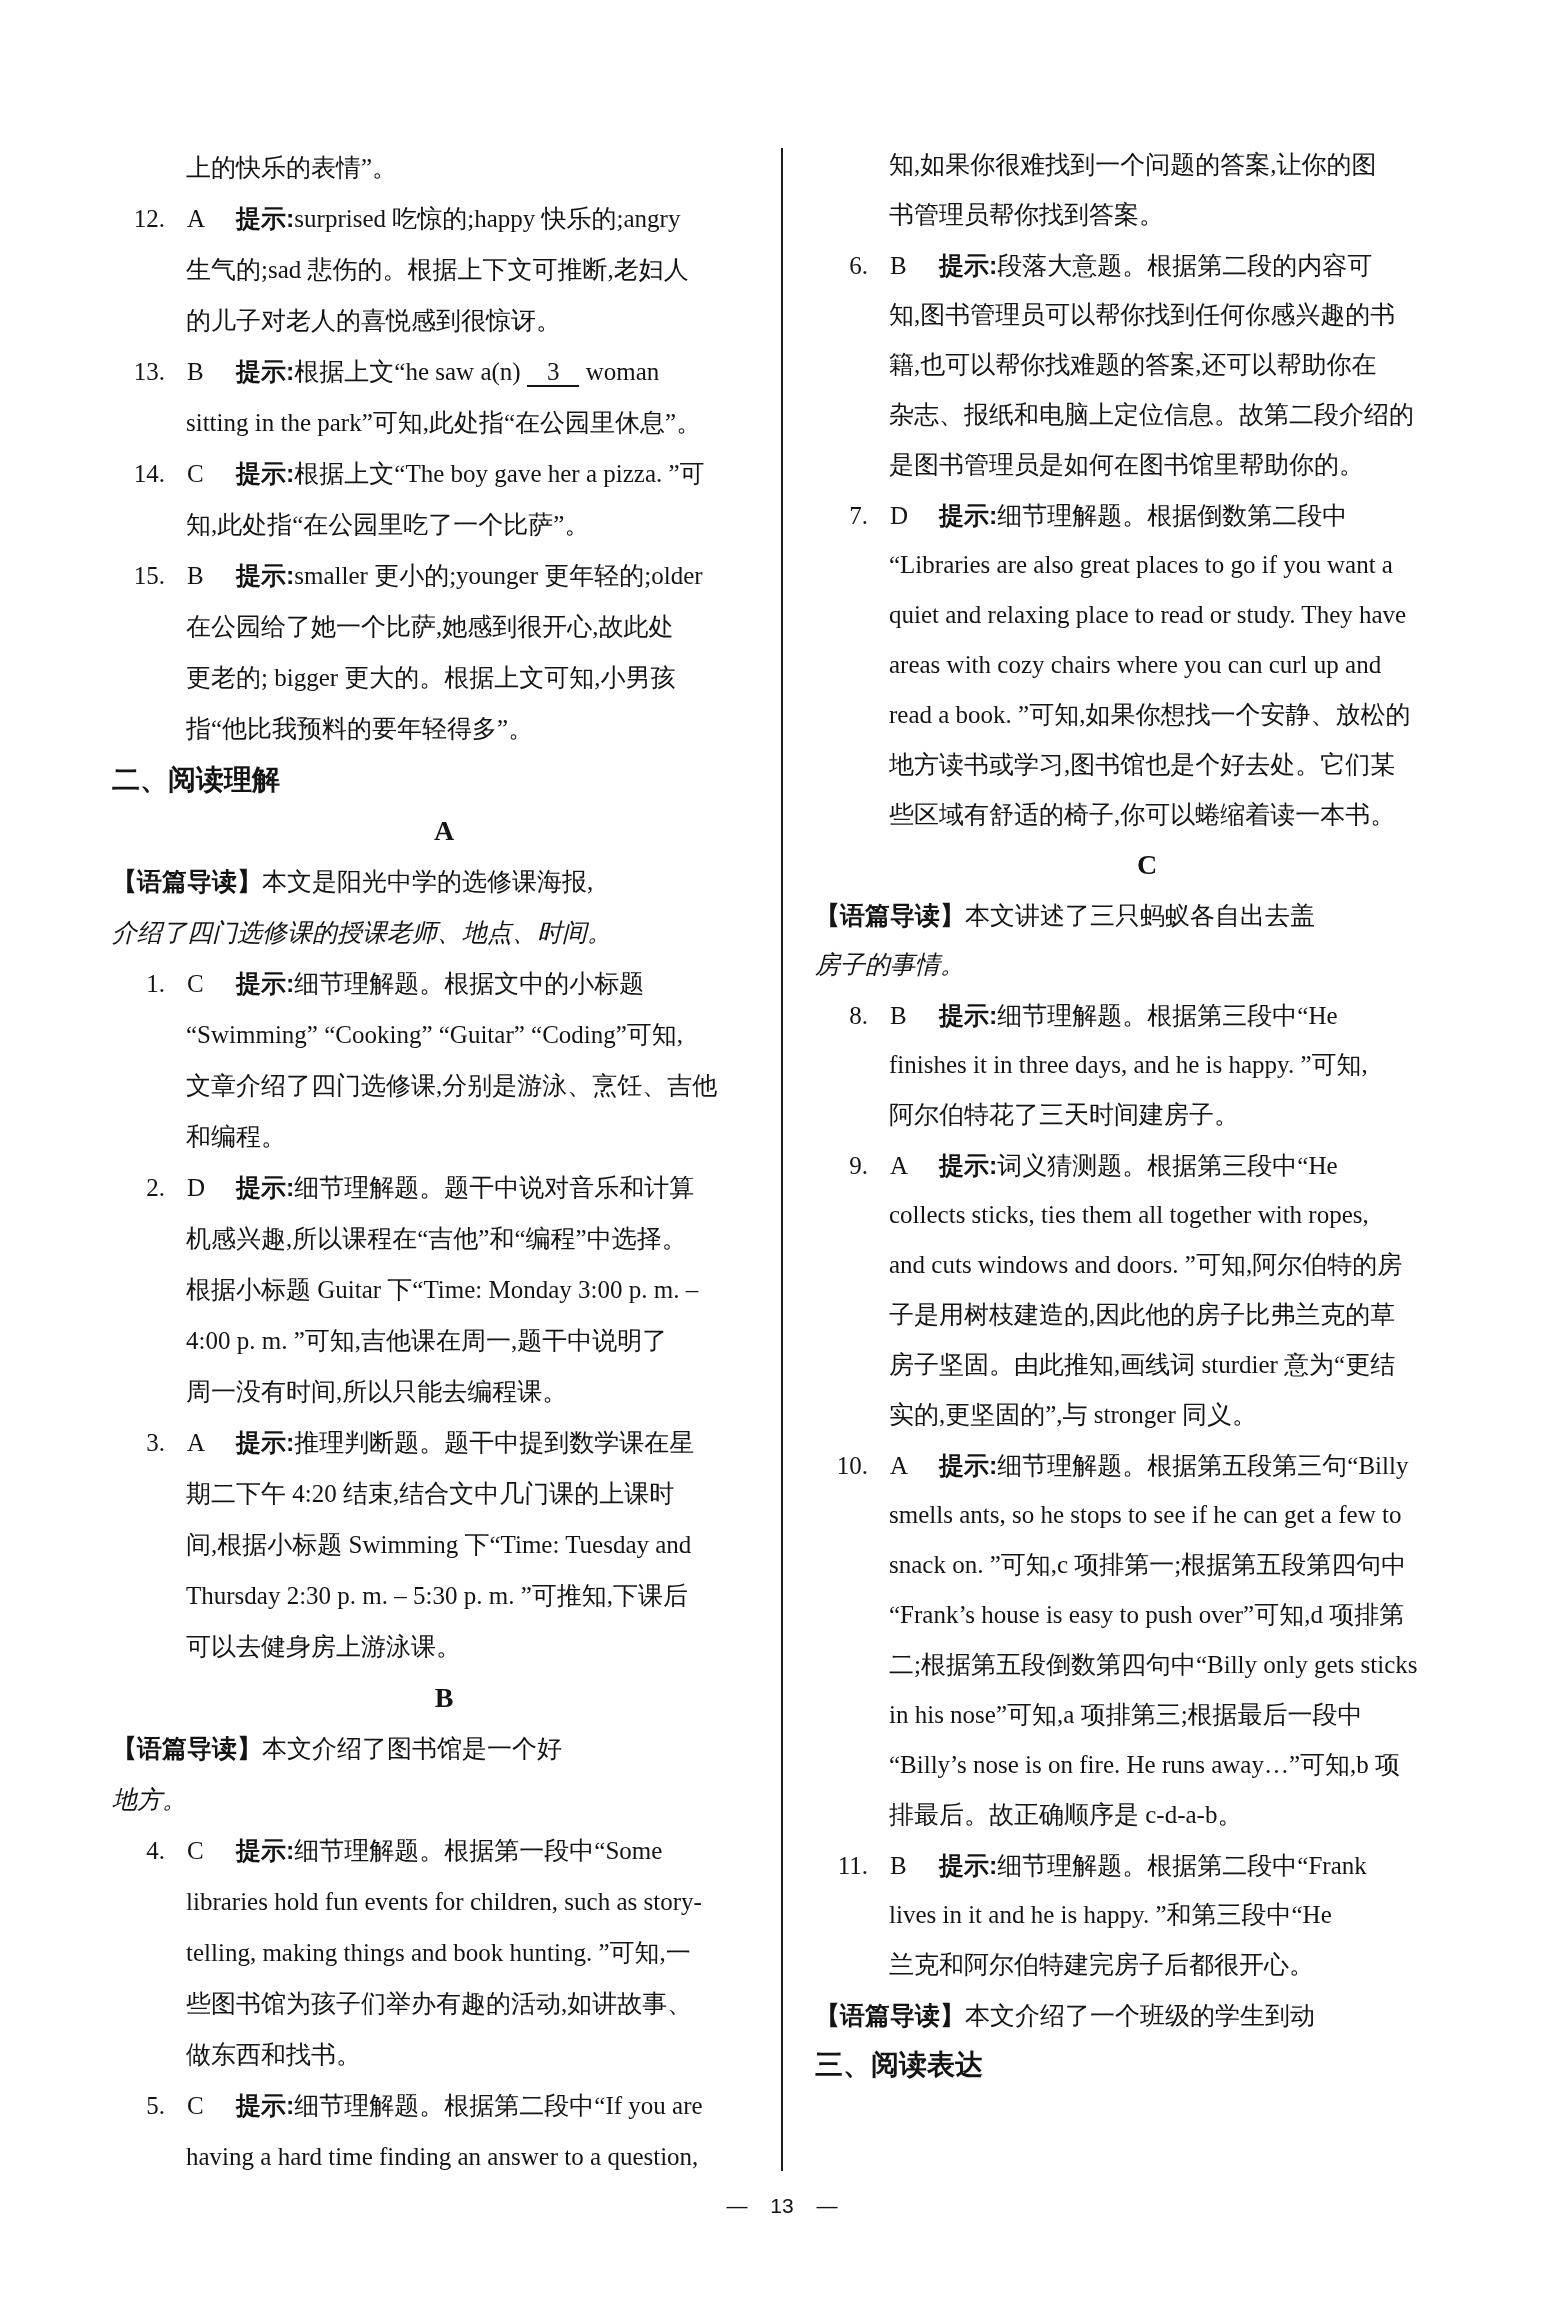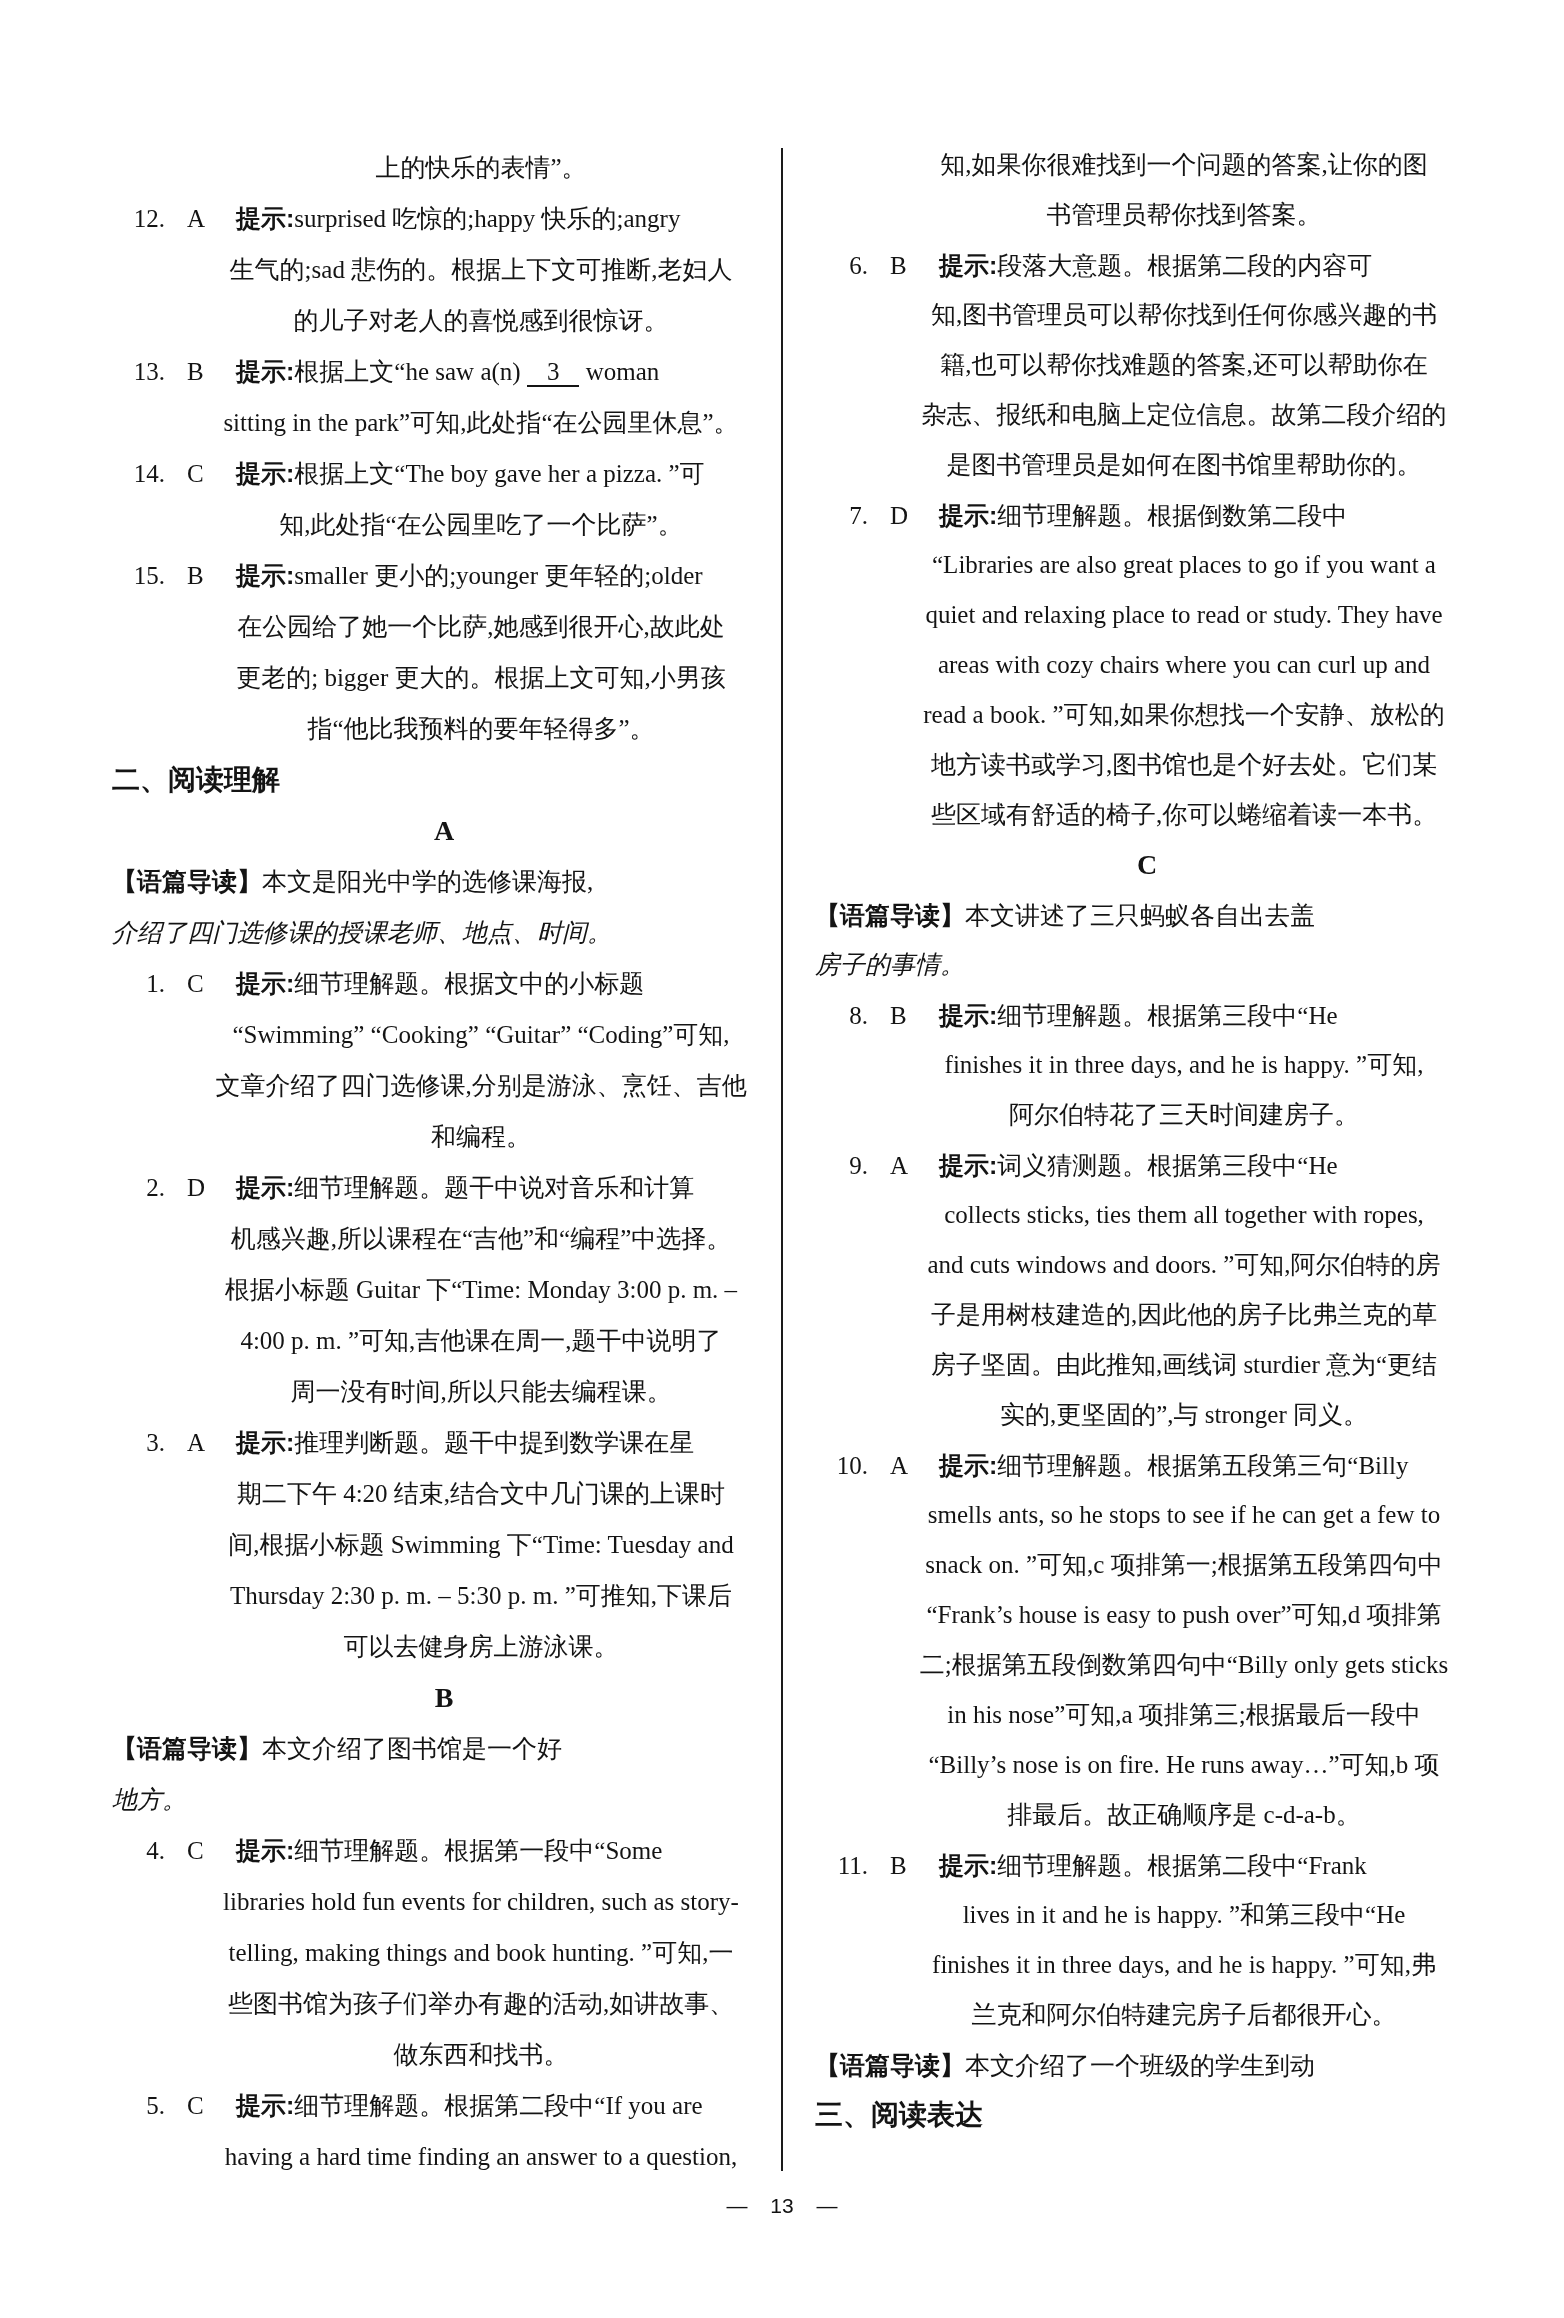--- a/index.html
+++ b/index.html
@@ -16,21 +16,21 @@
   .col { position: absolute; }
   #col-left  { left: 112px;  top: 142px; width: 664px; --lh: 51px; }
   #col-right { left: 815px; top: 140px; width: 664px; --lh: 50px; }
 
   .line {
     height: var(--lh);
     line-height: var(--lh);
     font-size: 25px;
     white-space: nowrap;
   }
-  .line.cont   { padding-left: 74px; text-align: center; }
+  .line.cont   { padding-left: 74px; }
   .line.intro2 { padding-left: 0; font-style: italic; }
   .line.head {
     font-family: "Liberation Sans", "DejaVu Sans", sans-serif;
     font-weight: bold;
     font-size: 28px;
   }
   .line.center {
     text-align: center;
     font-weight: bold;
     font-size: 28px;
@@ -148,20 +148,19 @@
       <div class="line item"><span class="num">10.</span><span class="ans">A</span><span class="hint">提示:</span><span class="txt">细节理解题。根据第五段第三句“Billy</span></div>
       <div class="line cont"><span class="txt">smells ants, so he stops to see if he can get a few to</span></div>
       <div class="line cont"><span class="txt">snack on. ”可知,c 项排第一;根据第五段第四句中</span></div>
       <div class="line cont"><span class="txt">“Frank’s house is easy to push over”可知,d 项排第</span></div>
       <div class="line cont"><span class="txt">二;根据第五段倒数第四句中“Billy only gets sticks</span></div>
       <div class="line cont"><span class="txt">in his nose”可知,a 项排第三;根据最后一段中</span></div>
       <div class="line cont"><span class="txt">“Billy’s nose is on fire. He runs away…”可知,b 项</span></div>
       <div class="line cont"><span class="txt">排最后。故正确顺序是 c-d-a-b。</span></div>
       <div class="line item"><span class="num">11.</span><span class="ans">B</span><span class="hint">提示:</span><span class="txt">细节理解题。根据第二段中“Frank</span></div>
       <div class="line cont"><span class="txt">lives in it and he is happy. ”和第三段中“He</span></div>
-      <div class="line cont"><span class="txt">finishes it in three days, and he is happy. ”可知,弗</span></div>
       <div class="line cont"><span class="txt">兰克和阿尔伯特建完房子后都很开心。</span></div>
       <div class="line intro"><span class="hint">【语篇导读】</span><span class="txt">本文介绍了一个班级的学生到动</span></div>
       <div class="line head"><span class="txt">三、阅读表达</span></div>
     </div>
   <div class="footer">— 13 —</div>
 </div>
 
 
 </body></html>

